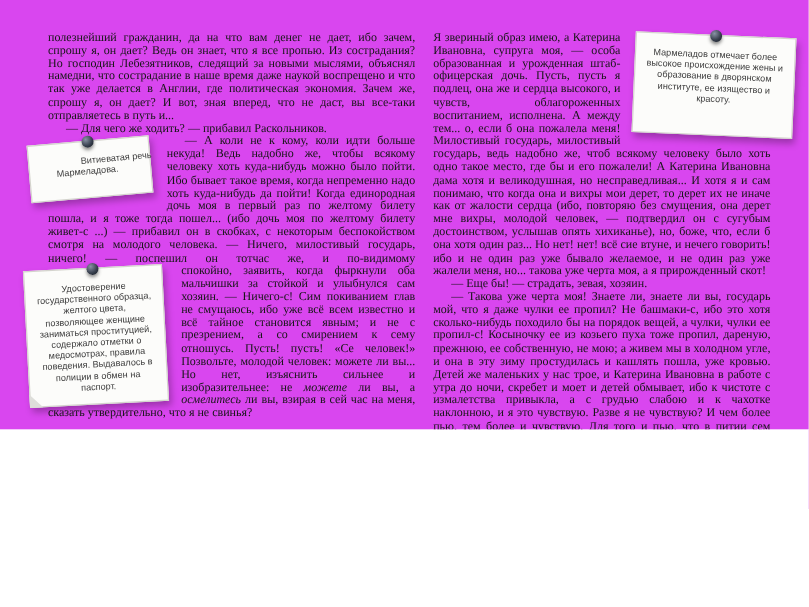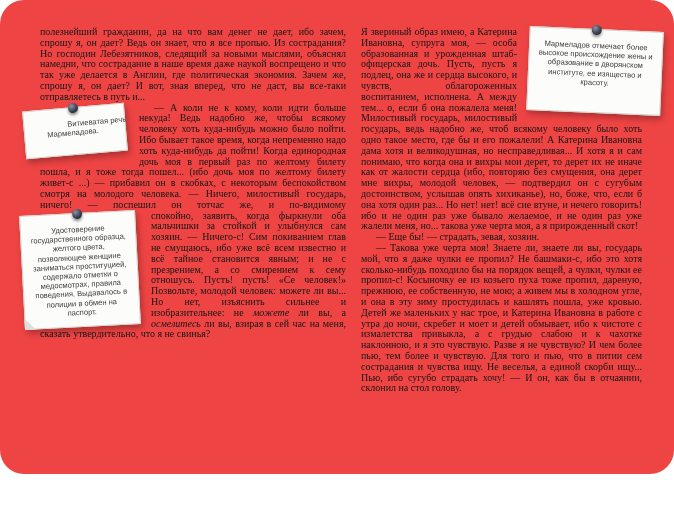--- a/index.html
+++ b/index.html
@@ -3,26 +3,25 @@
 <meta charset="utf-8">
 <style>
   html, body {
     margin: 0;
     padding: 0;
     background: #ffffff;
   }
   .spread {
     position: relative;
     width: 674px;
-    height: 474px;
-    background: #ef4444;
+    height: 358px;
+    background: #d946ef;
     overflow: hidden;
     font-family: "Liberation Serif", serif;
     color: #161616;
-    border-radius: 24px;
   }
   .col {
     position: absolute;
     top: 27px;
     text-align: justify;
     font-size: 10px;
     line-height: 10.8px;
   }
   .col.left  { left: 40px;  width: 306px; }
   .col.right { left: 361px; width: 281px; }
@@ -91,20 +90,21 @@
   }
 </style>
 </head>
 <body>
 
 <div class="spread">
 
   <div class="col left">
     <p class="para"><span class="seg">полезнейший гражданин, да на что вам денег не дает, ибо зачем, спрошу я, он дает? Ведь он знает, что я все пропью. Из сострадания? Но господин Лебезятников, следящий за новыми мыслями, объяснял намедни, что сострадание в наше время даже наукой воспрещено и что так уже делается в Англии, где политическая экономия. Зачем же, спрошу я, он дает? И вот, зная вперед, что не даст, вы все-таки отправляетесь в путь и...</span></p>
 
+    <p class="para indent"><span class="seg">— Для чего же ходить? — прибавил Раскольников.</span></p>
 
     <p class="para indent jlast"><span class="float-left-box" id="anchor-note1">
           <span class="note" id="note1"><span class="pin"></span><span class="note-text">Витиеватая речь Мармеладова.</span></span>
         </span><span class="seg">— А коли не к кому, коли идти больше некуда! Ведь надобно же, чтобы всякому человеку хоть куда-нибудь можно было пойти. Ибо бывает такое время, когда непременно надо хоть куда-нибудь да пойти! Когда единородная дочь моя в первый раз по желтому билету пошла, и я тоже тогда пошел... (ибо дочь моя по желтому билету живет-с ...) — прибавил он в скобках, с некоторым беспокойством смотря на молодого человека. — Ничего, милостивый государь, ничего! — поспешил он тотчас же, и по-видимому</span></p>
 
     <p class="para"><span class="float-left-box" id="anchor-note2">
           <span class="note" id="note2"><span class="pin"></span><span class="note-text">Удостоверение государственного образца, желтого цвета, позволяющее женщине заниматься проституцией, содержало отметки о медосмотрах, правила поведения. Выдавалось в полиции в обмен на паспорт.</span><span class="fold"></span></span>
         </span><span class="seg">спокойно, заявить, когда фыркнули оба мальчишки за стойкой и улыбнулся сам хозяин. — Ничего-с! Сим покиванием глав не смущаюсь, ибо уже всё всем известно и всё тайное становится явным; и не с презрением, а со смирением к сему отношусь. Пусть! пусть! «Се человек!» Позвольте, молодой человек: можете ли вы... Но нет, изъяснить сильнее и изобразительнее: не </span><i class="seg">можете</i><span class="seg"> ли вы, а </span><i class="seg">осмелитесь</i><span class="seg"> ли вы, взирая в сей час на меня, сказать утвердительно, что я не свинья?</span></p>
 
 

